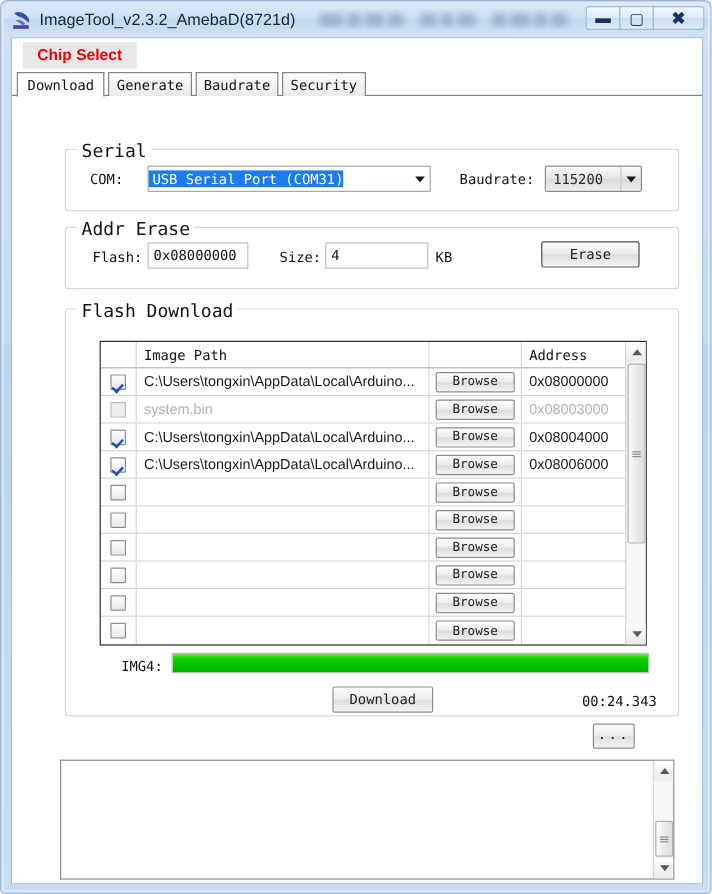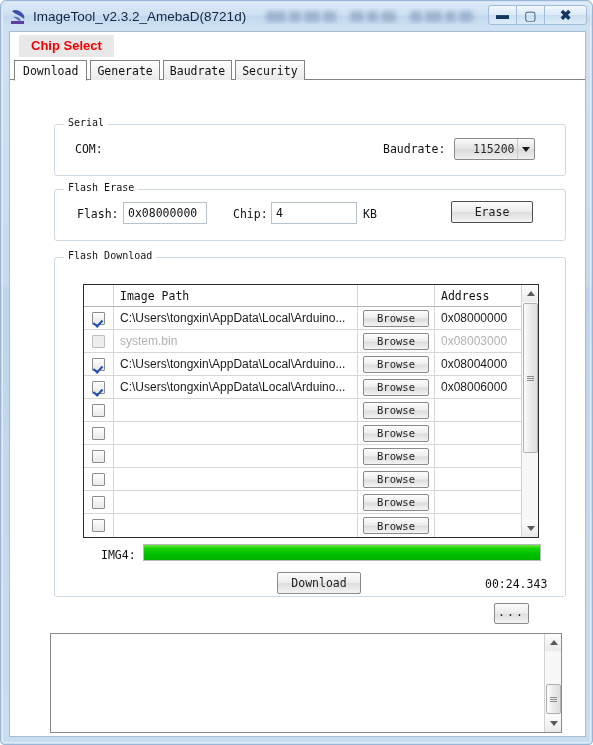--- a/index.html
+++ b/index.html
@@ -100,21 +100,21 @@
     background:#ffffff; border-color:#828282; border-bottom:1px solid #ffffff;
     position:relative; z-index:3; height:21px; margin-bottom:-1px;
     padding-left:8px; padding-right:8px;
   }
 
   
   .groupbox { position:absolute; border:1px solid #cfd9e5; border-radius:3px; }
   .grouptitle {
     position:absolute; top:-8px; left:9px; background:#ffffff;
     padding: 0 4px; font-family:"DejaVu Sans Mono","Liberation Mono",monospace;
-    font-size:10px; color:#111;
+    font-size:15px; color:#111;
   }
 
   #gb-serial   { left:44px; top:92px;  width:512px; height:52px; }
   #gb-erase    { left:44px; top:157px; width:512px; height:52px; }
   #gb-download { left:44px; top:225px; width:512px; height:340px; }
 
   .lbl {
     position:absolute; font-family:"DejaVu Sans Mono","Liberation Mono",monospace;
     font-size:11.5px; color:#111; white-space:nowrap;
   }
@@ -134,21 +134,21 @@
     width:17px; height:100%; display:flex; align-items:center; justify-content:center;
     flex:none;
   }
   .combo.flat .arrowbox { background:transparent; }
   .caret { width:0;height:0;border-left:4px solid transparent;border-right:4px solid transparent;border-top:5px solid #1a1a1a; }
 
   .combo.btnstyle {
     border:1px solid #8a8a8a; border-radius:2px;
     background: linear-gradient(to bottom,#fafafa 0%,#e4e4e4 48%,#dadada 52%,#efefef 100%);
   }
-  .combo.btnstyle .val { color:#2a2a2a; padding-left:18px; }
+  .combo.btnstyle .val { color:#2a2a2a; padding-left:6px; }
   .combo.btnstyle .arrowbox { border-left:1px solid #c8c8c8; }
 
   
   .textbox {
     position:absolute; height:22px; border:1px solid #b8c2cc; background:#fff;
     font-family:"DejaVu Sans Mono","Liberation Mono",monospace; font-size:11.5px;
     color:#111; padding:2px 4px; line-height:16px;
   }
 
   
@@ -286,34 +286,41 @@
     <div id="tabstrip">
       <div class="tab active">Download</div>
       <div class="tab">Generate</div>
       <div class="tab">Baudrate</div>
       <div class="tab">Security</div>
     </div>
 
     <div class="groupbox" id="gb-serial">
       <div class="grouptitle">Serial</div>
       <div class="lbl" style="left:20px; top:17px;">COM:</div>
+      <div class="combo flat" style="left:68px; top:13px; width:236px;">
+        <span class="val sel">USB Serial Port (COM31)</span>
+        <span style="flex:1 1 auto;"></span>
+        <span class="arrowbox">
+            <span class="caret"></span>
+          </span>
+      </div>
       <div class="lbl" style="left:328px; top:17px;">Baudrate:</div>
       <div class="combo btnstyle" style="left:399px; top:13px; width:81px;">
         <span class="val">115200</span>
         <span class="arrowbox">
             <span class="caret"></span>
           </span>
       </div>
     </div>
 
     <div class="groupbox" id="gb-erase">
-      <div class="grouptitle">Flash Erase</div>
+      <div class="grouptitle">Addr Erase</div>
       <div class="lbl" style="left:22px; top:17px;">Flash:</div>
       <div class="textbox" style="left:68px; top:12px; width:84px;">0x08000000</div>
-      <div class="lbl" style="left:178px; top:17px;">Chip:</div>
+      <div class="lbl" style="left:178px; top:17px;">Size:</div>
       <div class="textbox" style="left:216px; top:12px; width:86px;">4</div>
       <div class="lbl" style="left:308px; top:17px;">KB</div>
       <div class="btn focused" style="left:396px; top:11px; width:82px; height:22px;">Erase</div>
     </div>
 
     <div class="groupbox" id="gb-download">
       <div class="grouptitle">Flash Download</div>
 
       <div id="grid">
         <div id="grid-inner">

